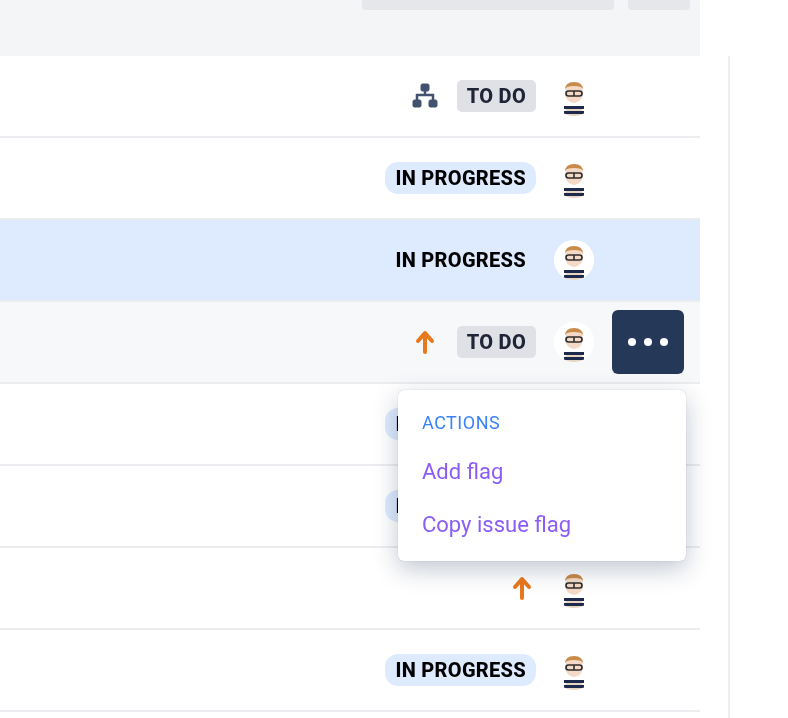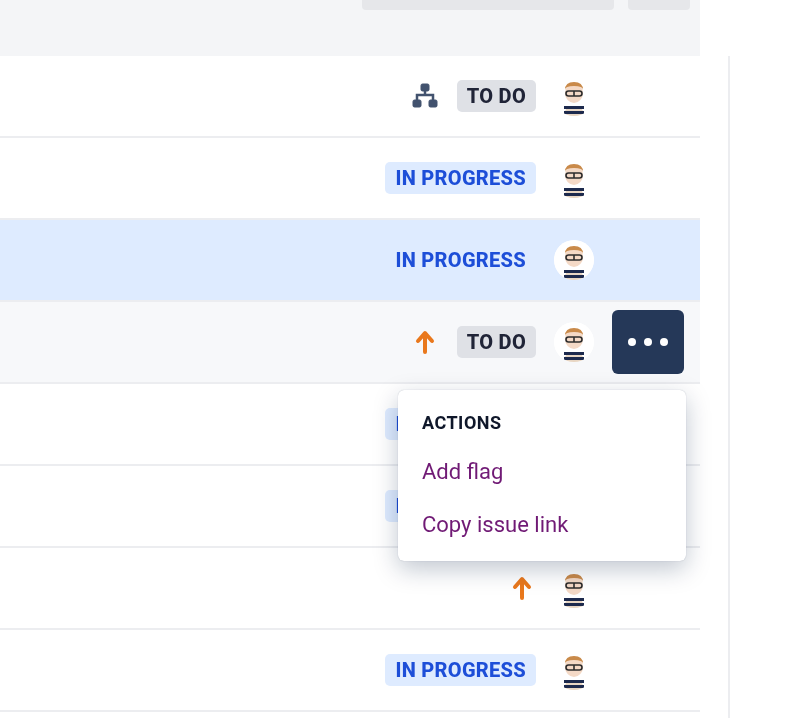--- a/index.html
+++ b/index.html
@@ -75,21 +75,22 @@
     font-weight: 800;
     font-size: 20px;
     letter-spacing: 0.3px;
   }
   .status-todo {
     background: #dfe1e6;
     color: #202437;
   }
   .status-inprogress {
     background: #deebff;
-    color: #1d4ed8;
+    color: #000000;
+    border-radius: 13px;
   }
   .avatar {
     width: 40px;
     height: 40px;
     border-radius: 50%;
     background: #fff;
     position: relative;
     overflow: hidden;
     flex-shrink: 0;
   }
@@ -126,28 +127,28 @@
     width: 288px;
     background: #fff;
     border-radius: 6px;
     box-shadow: 0 8px 24px rgba(9,30,66,0.25), 0 0 1px rgba(9,30,66,0.3);
     z-index: 100;
     overflow: hidden;
     padding-bottom: 10px;
   }
   .dropdown-section-title {
     padding: 22px 24px 12px 24px;
-    color: #0f172a;
+    color: #3b82f6;
     font-size: 18px;
-    font-weight: 700;
+    font-weight: 400;
     letter-spacing: 0.5px;
   }
   .dropdown-item {
     padding: 14px 24px;
-    color: #701a75;
+    color: #8b5cf6;
     font-size: 22px;
     font-weight: 400;
     cursor: pointer;
   }
   .dropdown-item.hover { background: #f0f1f3; }
   .priority-arrow { display: block; }
 </style>
 </head>
 <body>
 
@@ -242,21 +243,21 @@
           </span>
         </div>
       </div>
   </div>
   <div class="divider-right"></div>
 
   <div class="dropdown">
     <div class="dropdown-section-title">ACTIONS</div>
     <div id="dropdown-items">
         <div class="dropdown-item">Add flag</div>
-        <div class="dropdown-item">Copy issue link</div>
+        <div class="dropdown-item">Copy issue flag</div>
       </div>
   </div>
 </div>
 
 <svg width="0" height="0" style="position:absolute">
   <defs>
     <g id="avatar-face">
       <circle cx="20" cy="20" r="20" fill="#ffffff"></circle>
       <path d="M10 40 Q10 30 20 30 Q30 30 30 40 Z" fill="#e8d6c3"></path>
       <ellipse cx="20" cy="17" rx="9" ry="10" fill="#f4d9c6"></ellipse>

